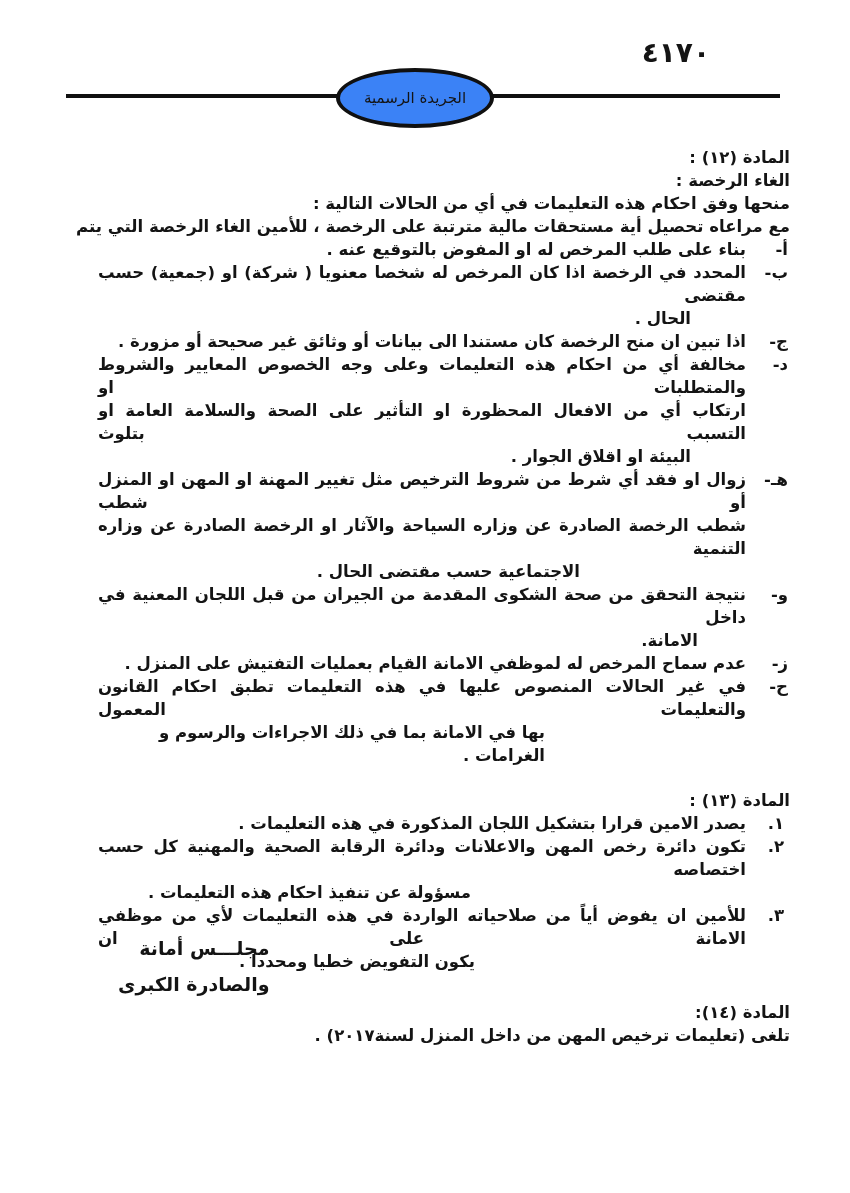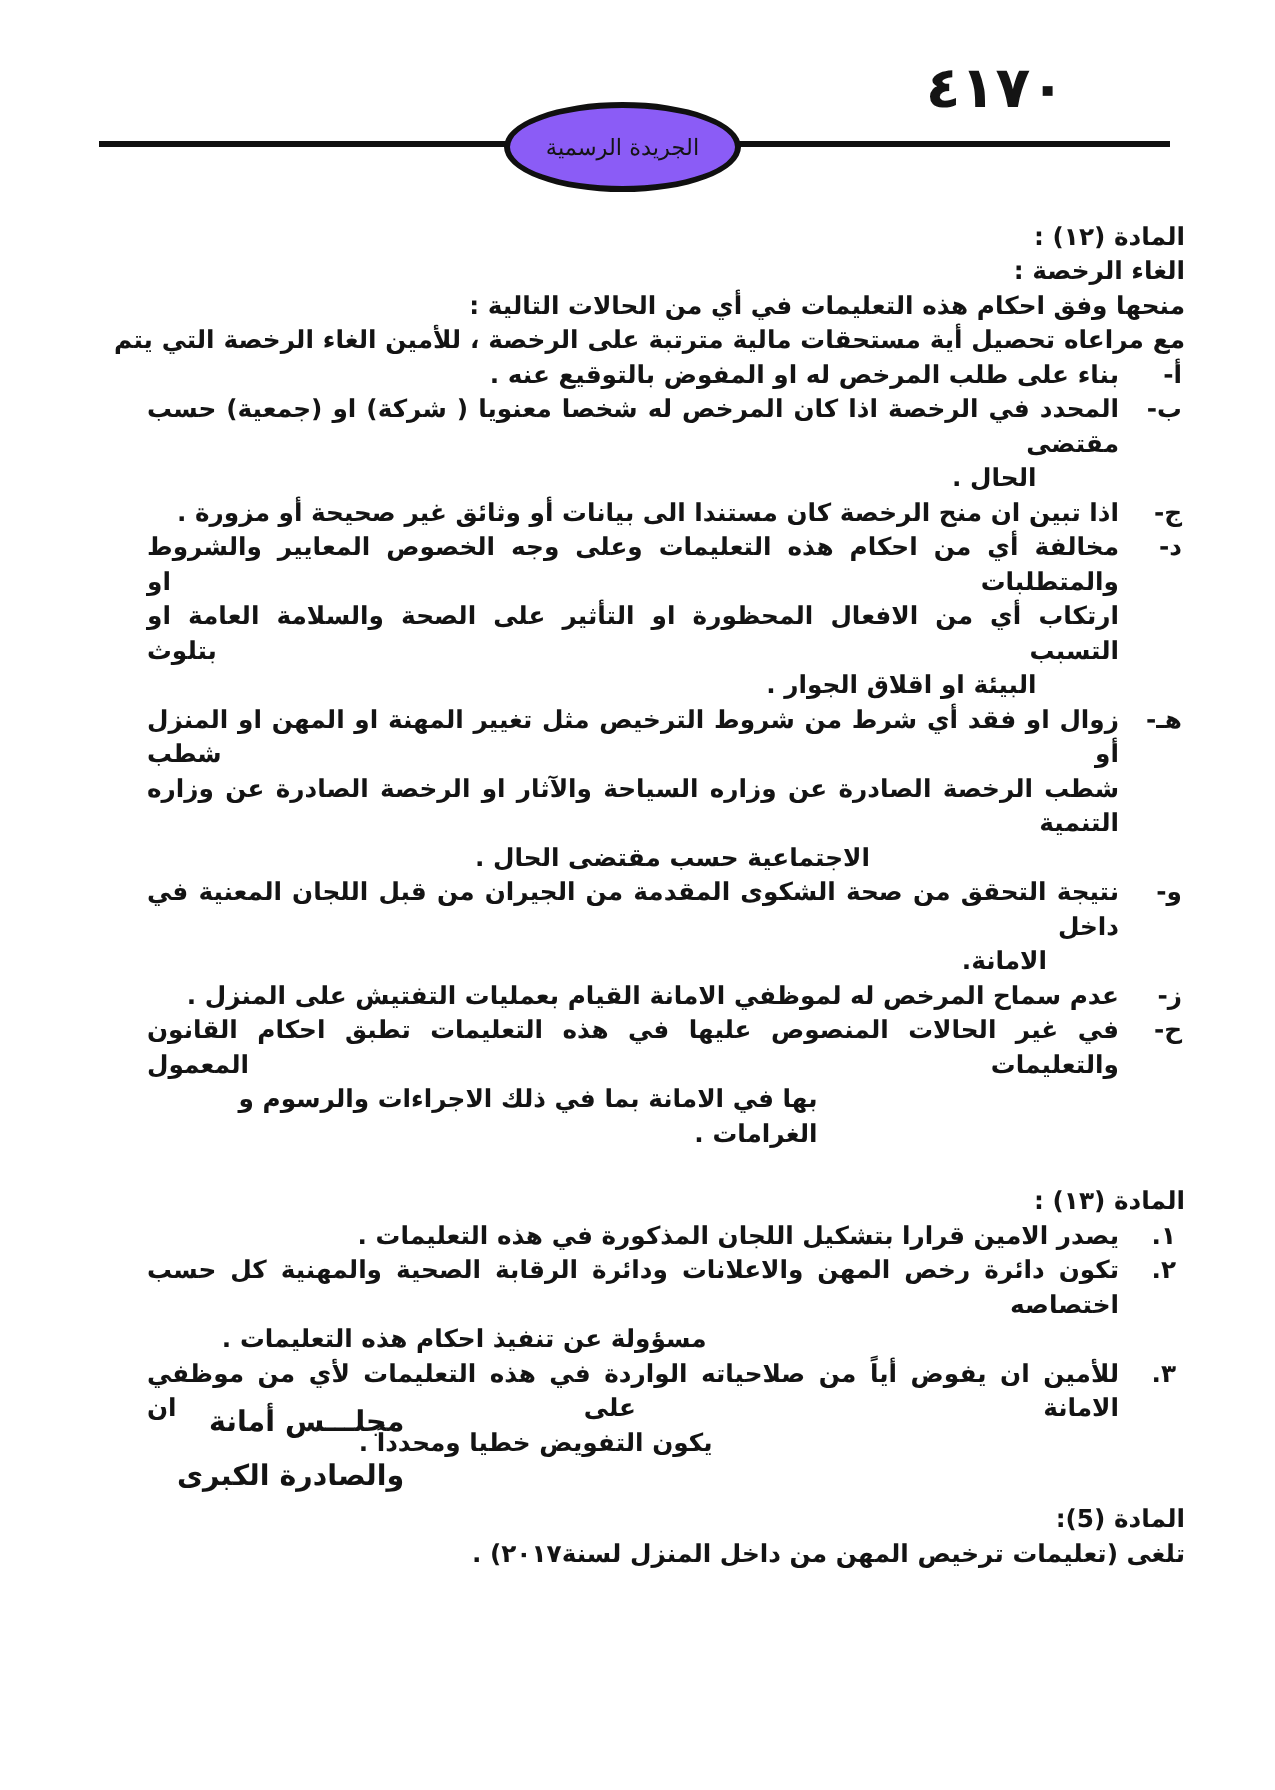--- a/index.html
+++ b/index.html
@@ -7,31 +7,31 @@
     width:850px;height:1193px;
     background:#ffffff;
     position:relative;
     font-family:"DejaVu Sans",sans-serif;
     color:#141414;
     overflow:hidden;
   }
   
   .page-number{
     position:absolute;top:36px;right:140px;
-    font-size:38px;font-weight:bold;
+    font-size:28px;font-weight:bold;
     letter-spacing:2px;
   }
   .header-rule{
     position:absolute;top:94px;left:66px;
     width:714px;height:4px;background:#101010;
   }
   .journal-badge{
     position:absolute;top:68px;left:336px;
     width:150px;height:52px;
-    background:#8b5cf6;border:4px solid #101010;border-radius:50%;
+    background:#3b82f6;border:4px solid #101010;border-radius:50%;
     display:flex;align-items:center;justify-content:center;
     font-size:15px;font-weight:normal;
     z-index:2;
   }
   
   .content{
     position:absolute;top:146px;right:60px;width:730px;
     direction:rtl;text-align:right;
     font-weight:bold;font-size:16.5px;line-height:23px;
   }
@@ -131,21 +131,21 @@
   </div>
 
   <div class="item num-item">
     <span class="marker">٣.</span>
     <div class="line j">للأمين ان يفوض أياً من صلاحياته الواردة في هذه التعليمات لأي من موظفي الامانة على ان</div>
     <div class="line in271">يكون التفويض خطيا ومحدداً .</div>
   </div>
 
   <div class="gap-md"></div>
 
-  <div class="line">المادة (5):</div>
+  <div class="line">المادة (١٤):</div>
   <div class="line">تلغى (تعليمات ترخيص المهن من داخل المنزل لسنة٢٠١٧) .</div>
 
 </div>
 
 <div class="signature-block">
   <div>مجلـــس أمانة</div>
   <div>والصادرة الكبرى</div>
 </div>
 
 </body></html>

